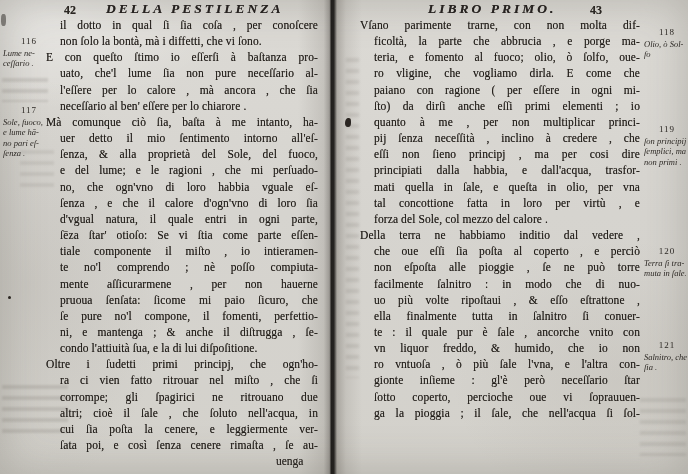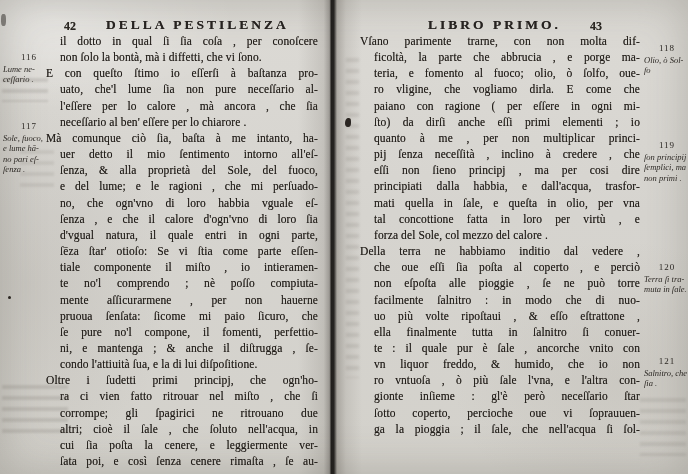--- a/index.html
+++ b/index.html
@@ -7,27 +7,27 @@
     position:relative;width:688px;height:474px;overflow:hidden;
     background:
       radial-gradient(ellipse 300px 150px at 8% 4%, rgba(255,255,255,0.35), rgba(255,255,255,0) 60%),
       radial-gradient(ellipse 240px 200px at 90% 80%, rgba(120,112,100,0.10), rgba(0,0,0,0) 70%),
       radial-gradient(ellipse 200px 300px at 4% 60%, rgba(110,104,95,0.12), rgba(0,0,0,0) 70%),
       linear-gradient(180deg,#dcdad5 0%, #d6d4cf 45%, #d3d1cb 100%);
     box-shadow: inset 0 0 46px rgba(80,74,66,0.28);
     font-family:"Liberation Serif","DejaVu Serif",serif;
     color:#231f1b;
   }
-  .page{position:absolute;top:16px;height:348px;}
+  .page{position:absolute;top:0;height:348px;}
   .page.left{left:0;width:332px;}
   .page.right{left:336px;width:352px;}
 
   
   .running{
-    position:absolute;top:1px;font-weight:bold;
+    position:absolute;top:1px;font-style:italic;font-weight:bold;
     font-size:13.5px;letter-spacing:3px;white-space:nowrap;color:#262220;
     text-shadow:0 0 .5px rgba(30,25,20,.6);
   }
   .pagenum{
     position:absolute;top:3px;font-size:12px;font-weight:bold;color:#2a2622;
     text-shadow:0 0 .5px rgba(30,25,20,.5);
   }
   .page.left .running{left:106px;}
   .page.left .pagenum{left:64px;}
   .page.right .running{left:92px;}

